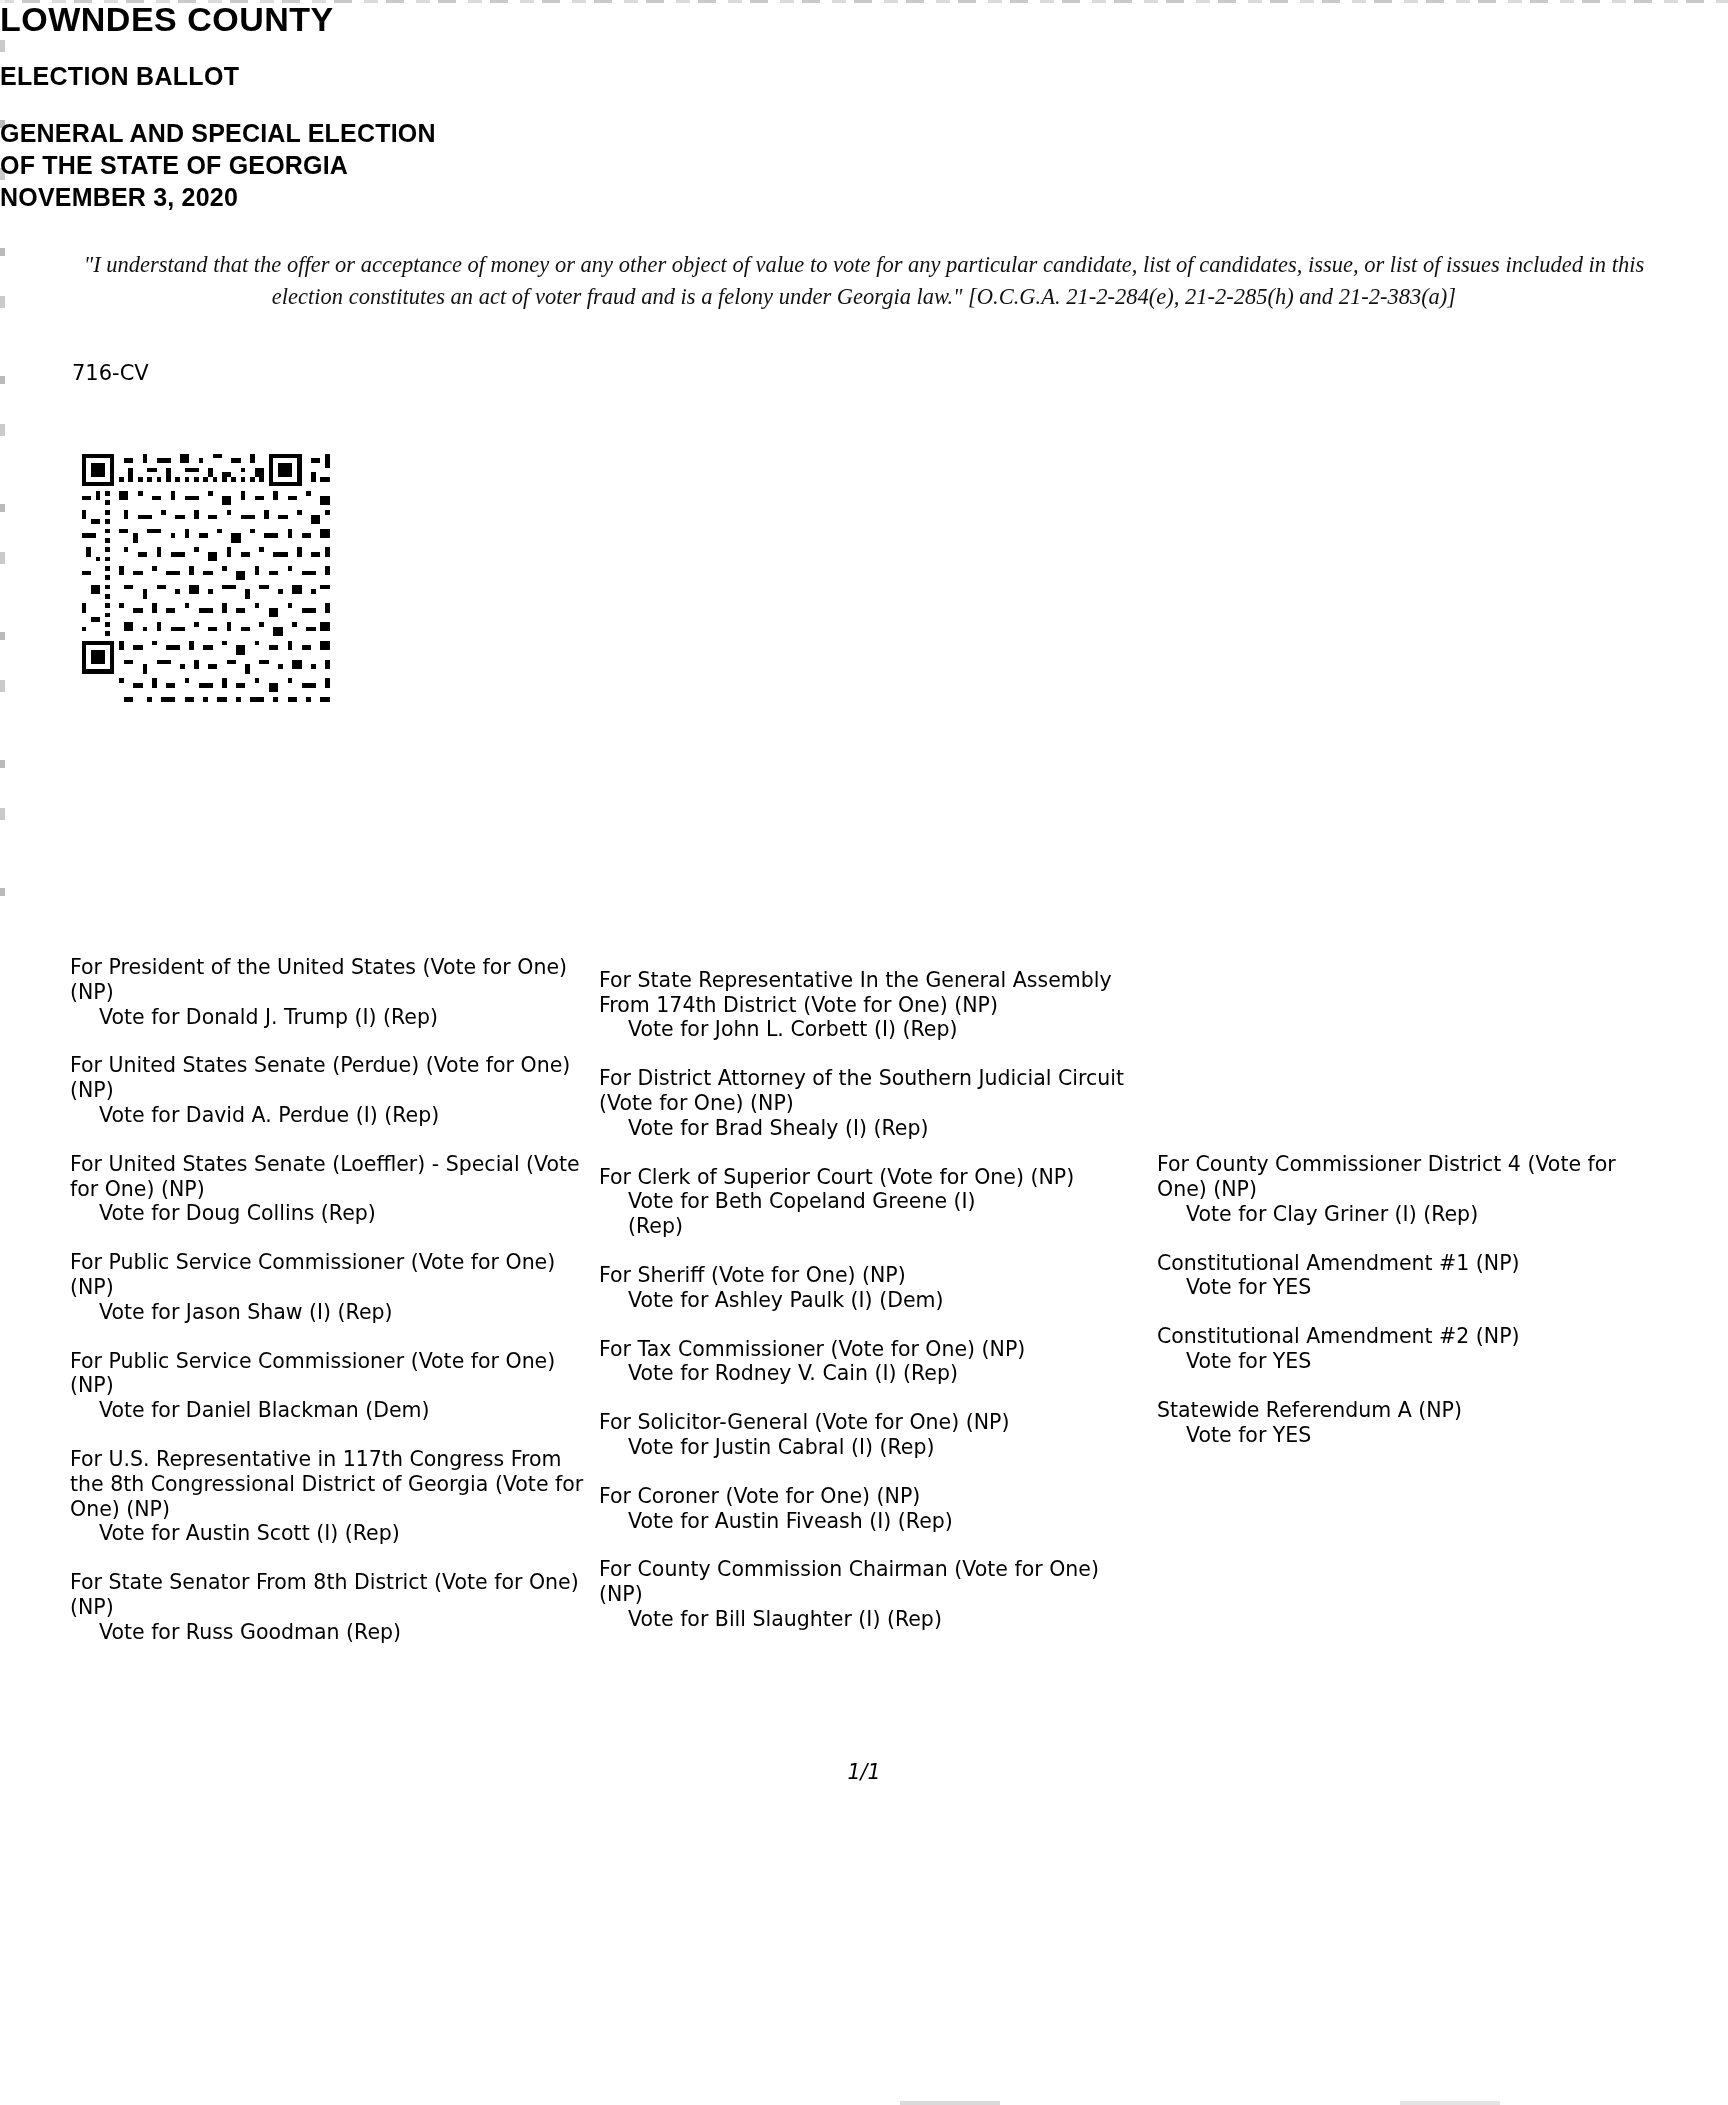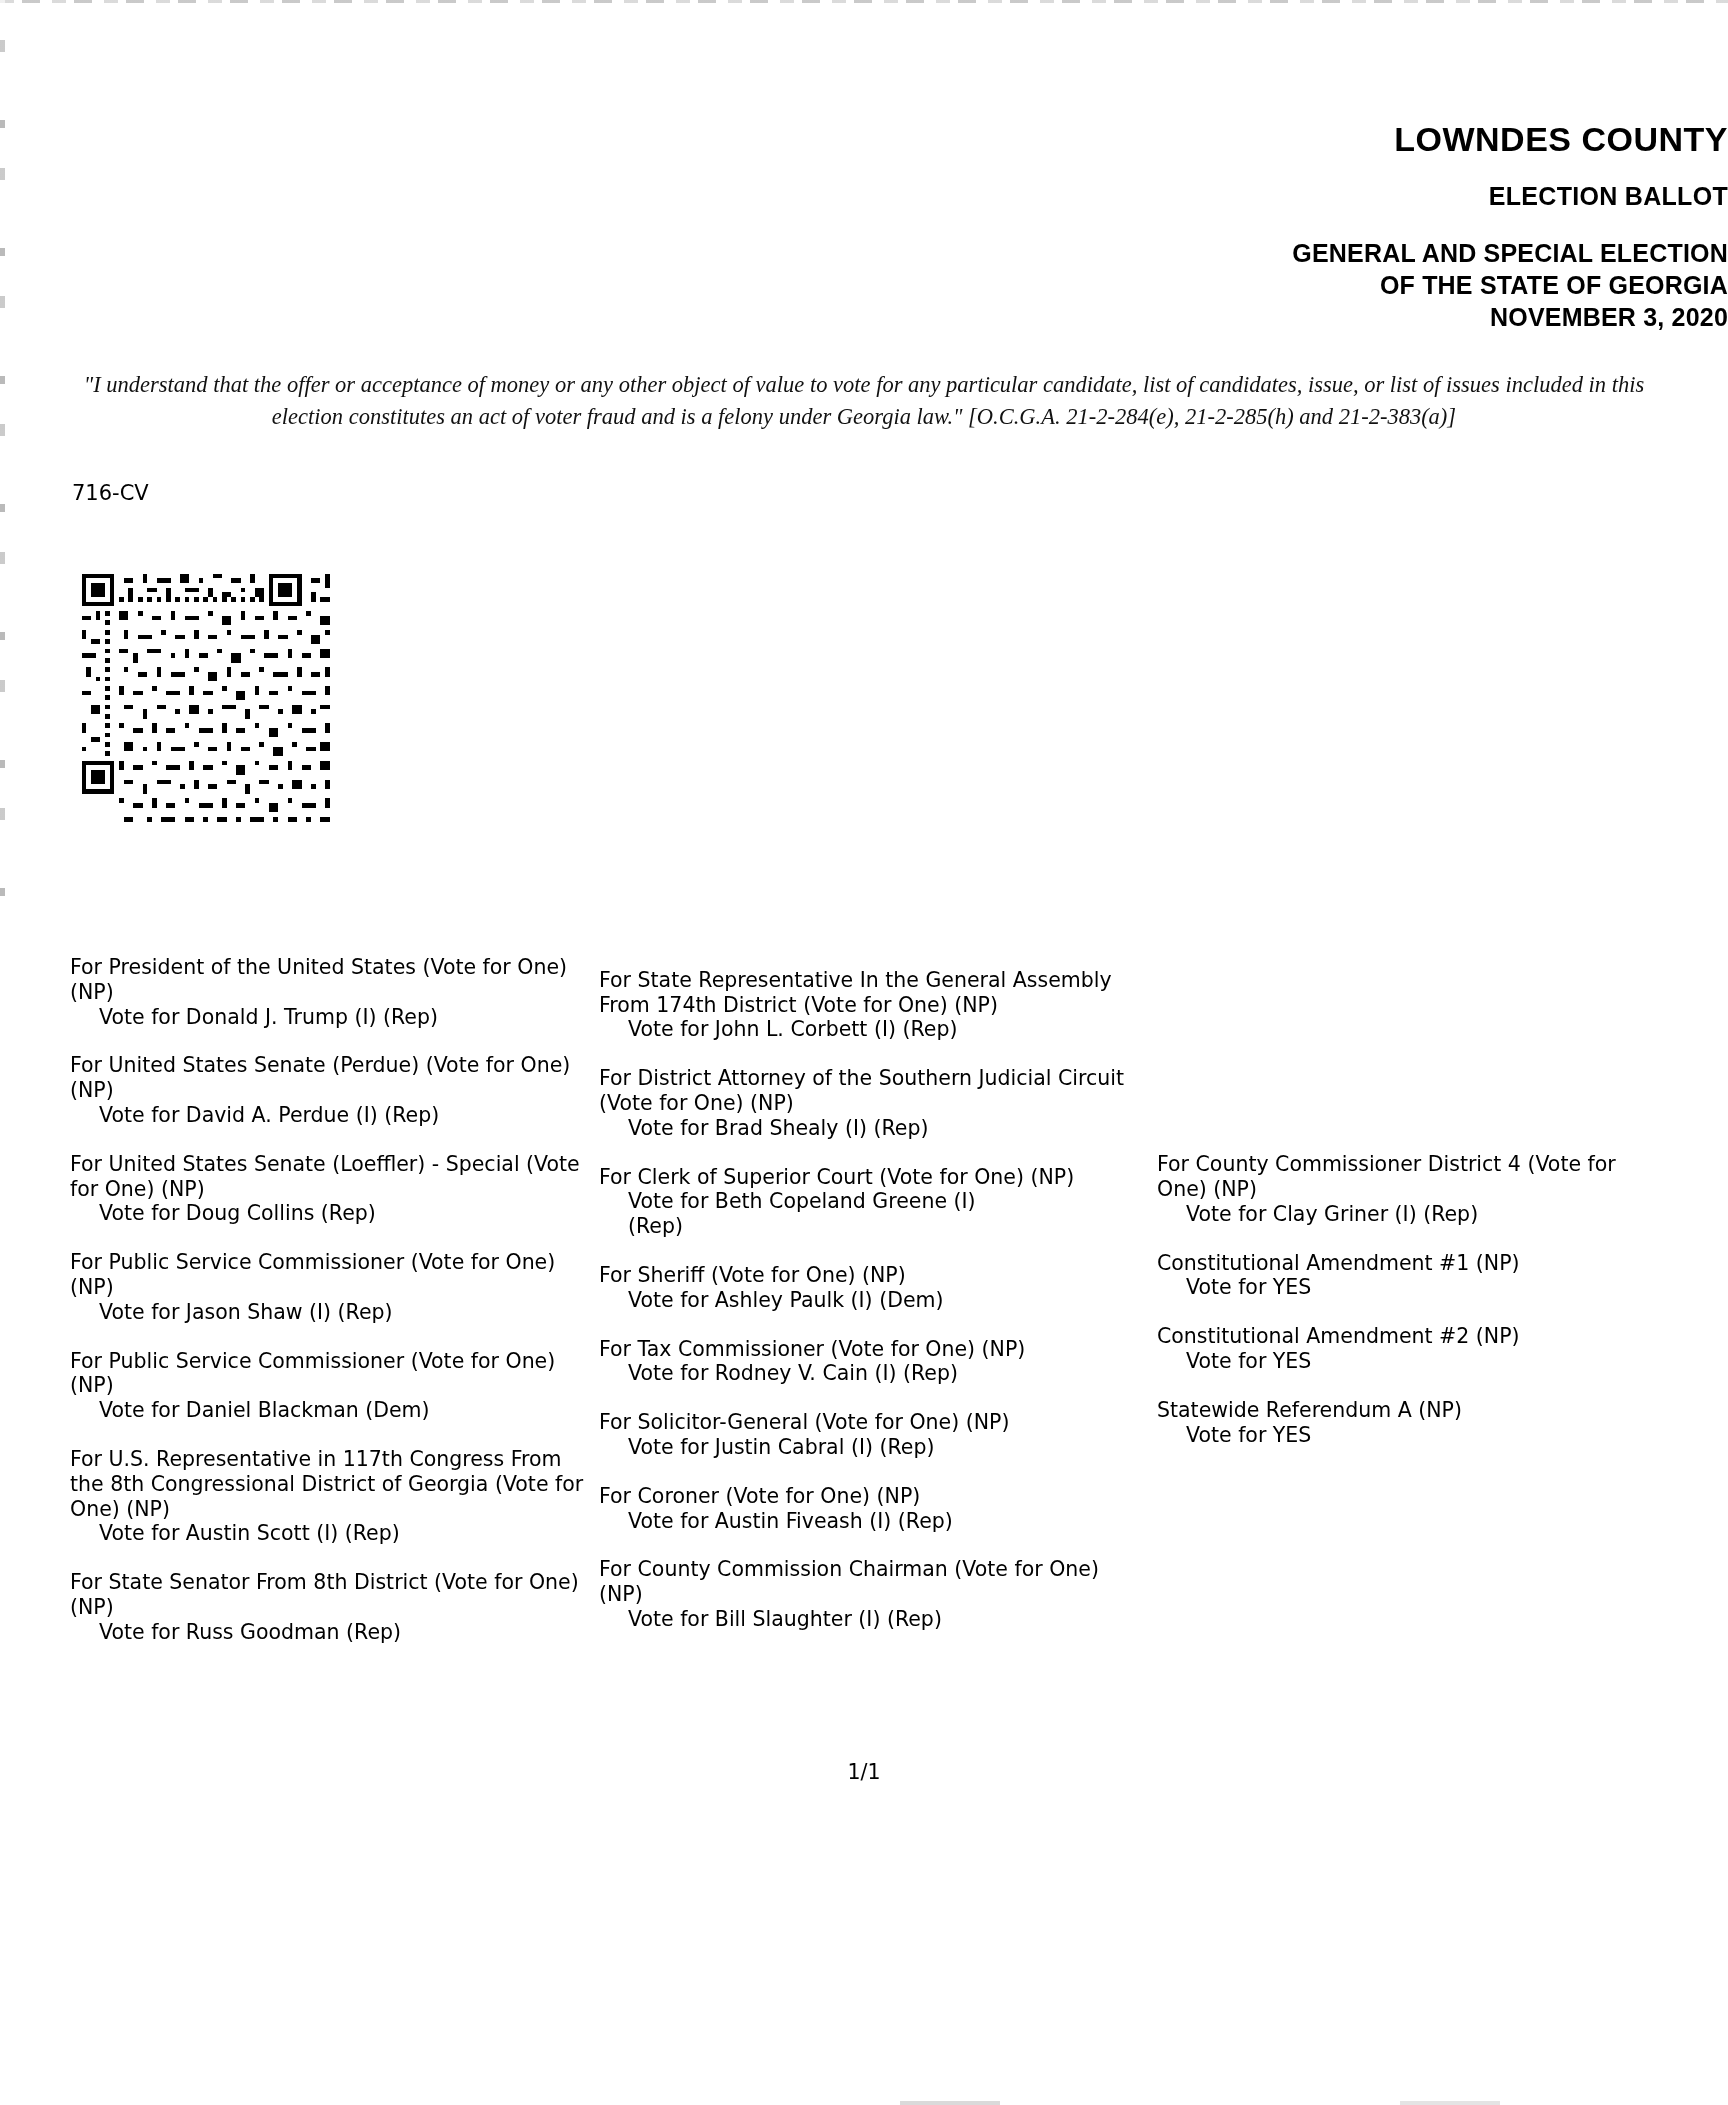--- a/index.html
+++ b/index.html
@@ -46,22 +46,21 @@
 
   .page {
     position: absolute;
     top: 0;
     left: 0;
     width: 1728px;
     height: 2105px;
   }
 
   .header {
-    text-align: right;
-    padding-top: 120px;
+    text-align: left;
   }
   .title-main {
     font-family: "Liberation Sans", sans-serif;
     font-weight: bold;
     font-size: 34px;
     letter-spacing: .5px;
   }
   .title-sub {
     font-family: "Liberation Sans", sans-serif;
     font-weight: bold;
@@ -133,20 +132,21 @@
   .col-3 .contest-choice { margin-left: 29px; }
 
   .footer {
     position: absolute;
     top: 1760px;
     left: 0;
     width: 1728px;
     text-align: center;
     font-family: "DejaVu Sans", sans-serif;
     font-size: 20.5px;
+    font-style: italic;
   }
   .bottom-edge {
     position: absolute;
     bottom: 0;
     left: 0;
     width: 1728px;
     height: 4px;
     background: repeating-linear-gradient(90deg,
       #ffffff 0px, #ffffff 900px,
       #b5b5b5 900px, #b5b5b5 1000px,

